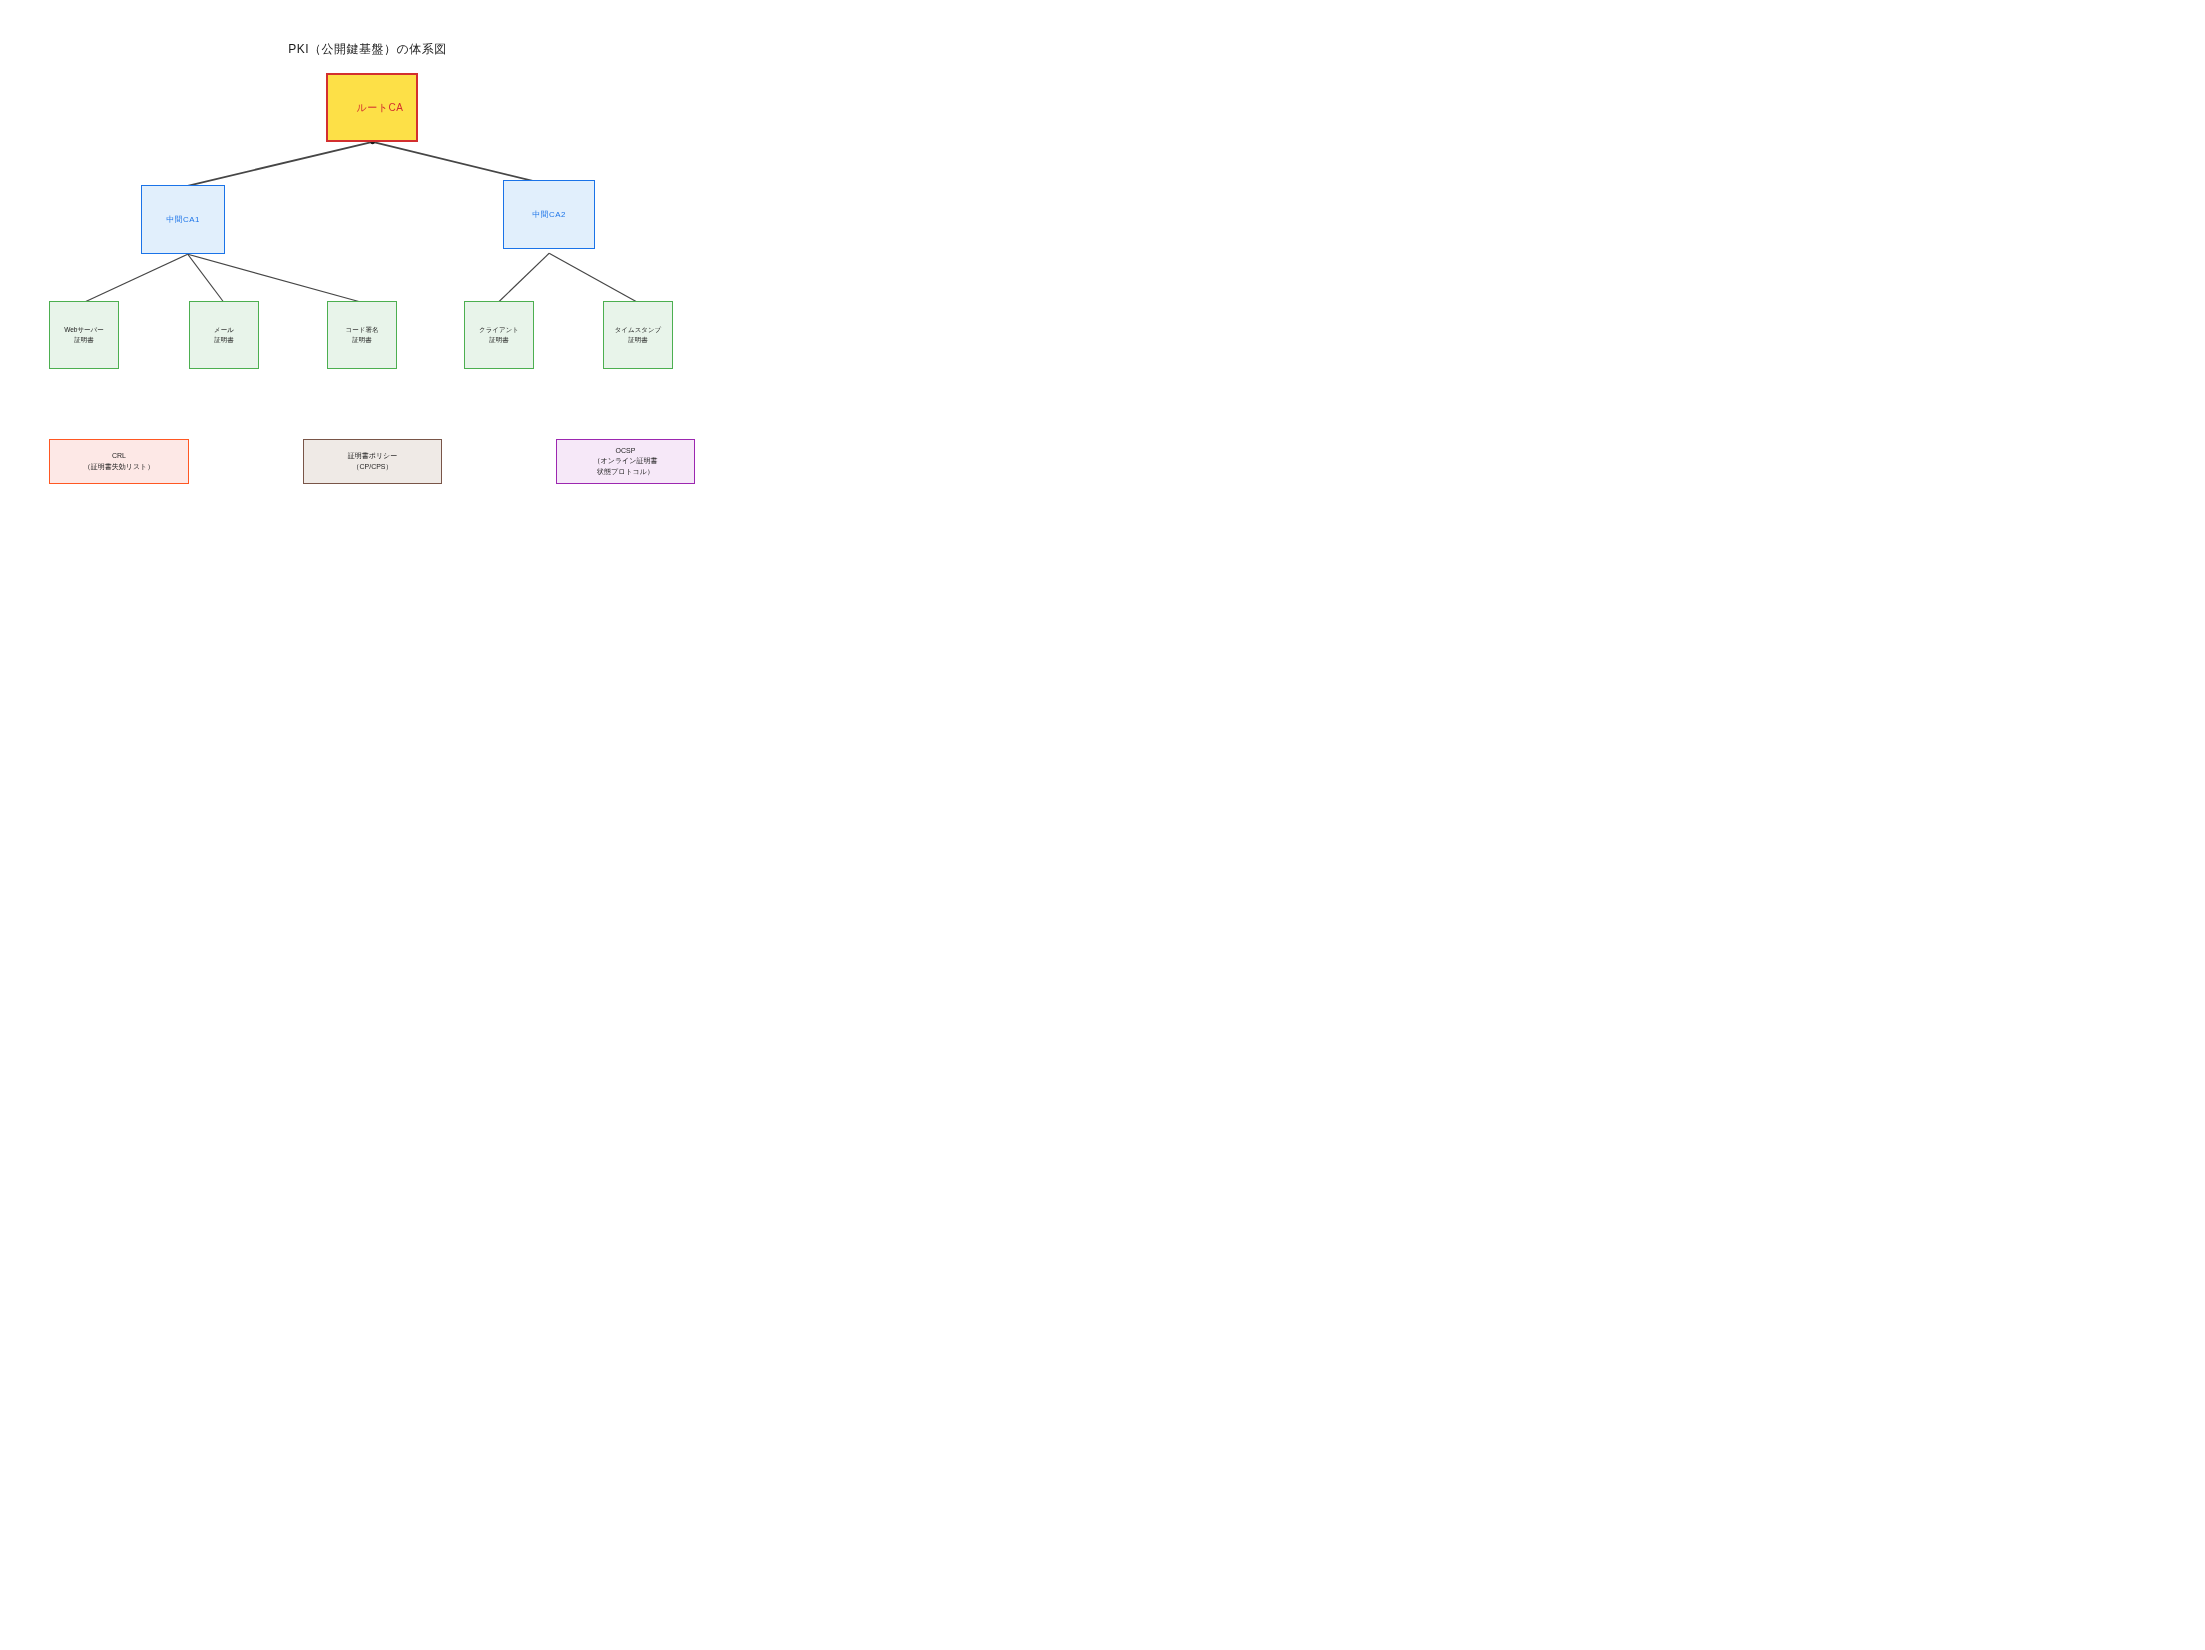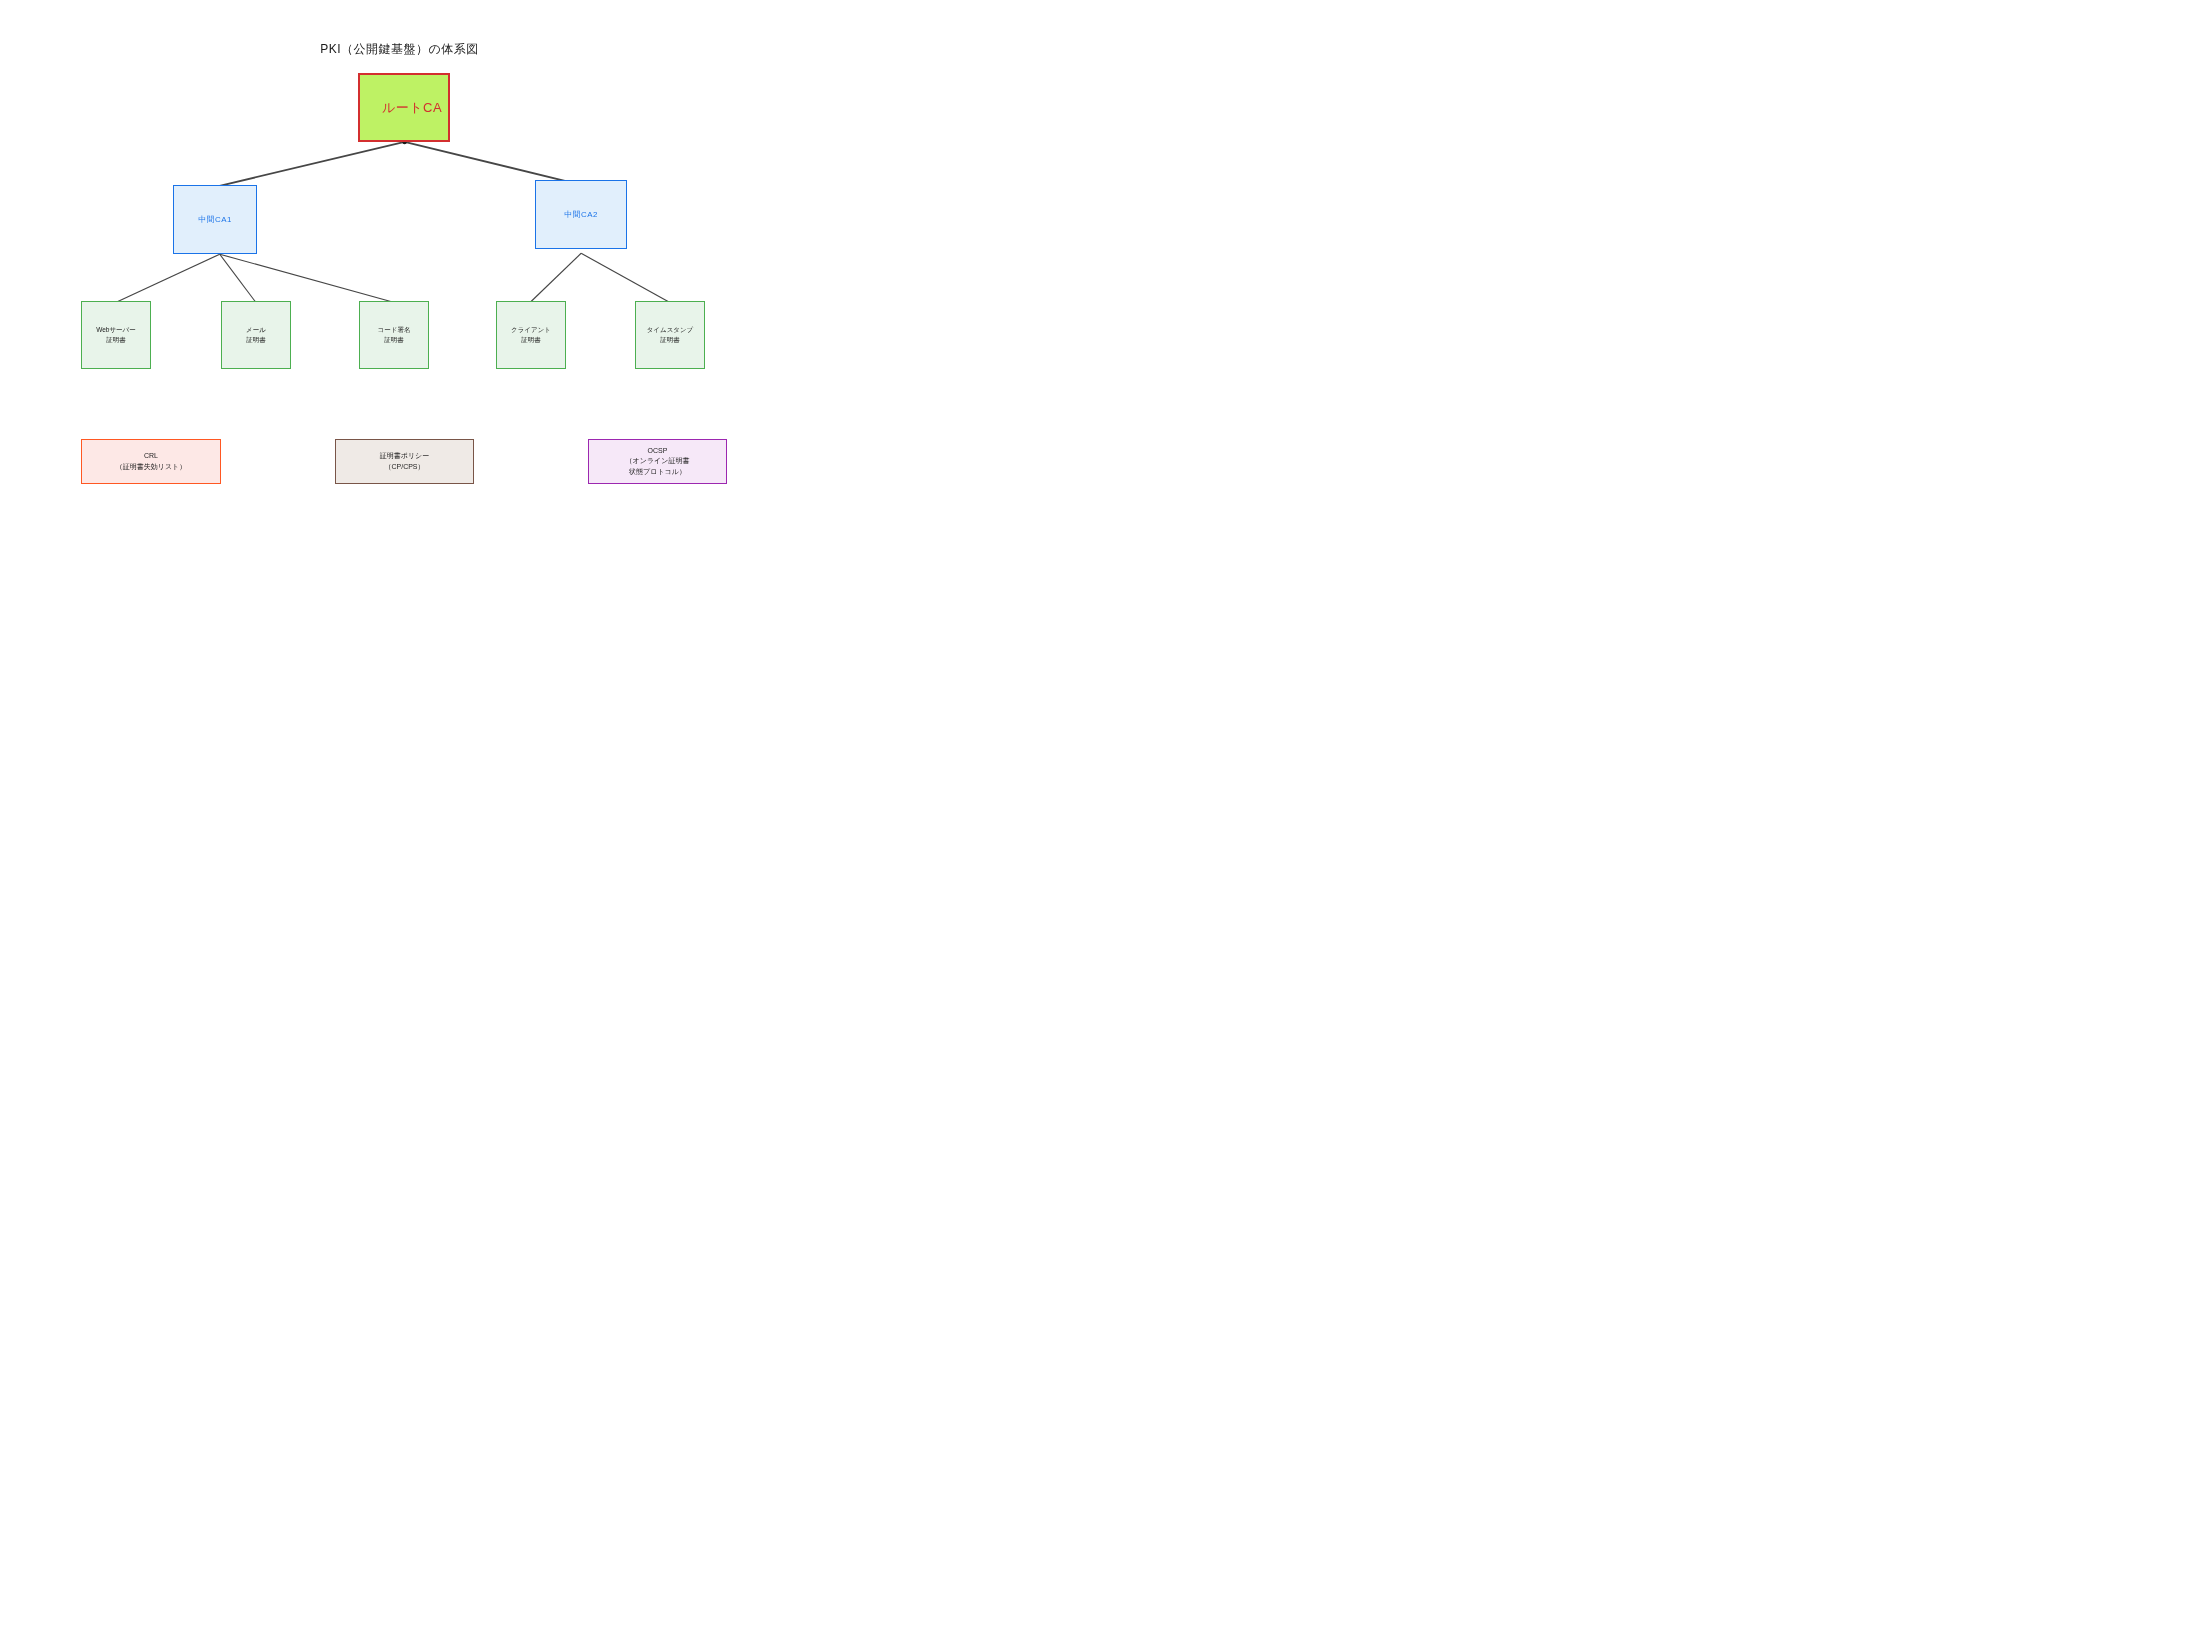--- a/index.html
+++ b/index.html
@@ -7,21 +7,20 @@
     padding: 0;
     background: #ffffff;
     font-family: "Liberation Sans", "DejaVu Sans", sans-serif;
   }
   .canvas {
     position: relative;
     width: 735px;
     height: 550px;
     background: #ffffff;
     overflow: hidden;
-    margin-left: 32px;
   }
   .diagram-title {
     position: absolute;
     top: 41px;
     left: 50%;
     transform: translateX(-50%);
     font-size: 12px;
     letter-spacing: 0.5px;
     color: #1a1a1a;
     white-space: nowrap;
@@ -43,23 +42,23 @@
     justify-content: center;
     text-align: center;
     background: #ffffff;
   }
   .node .line { display: block; }
 
   
   .node-root {
     left: 326px; top: 73px; width: 92px; height: 69px;
     border: 2.3px solid #d32f2f;
-    background: #bef264;
+    background: #fde047;
     color: #d32f2f;
-    font-size: 13px;
+    font-size: 10px;
     letter-spacing: 0.5px;
     padding-left: 16px;
   }
 
   
   .node-ca {
     border: 1.8px solid #1a73e8;
     background: #e1effc;
     color: #1a73e8;
     font-size: 7.9px;

